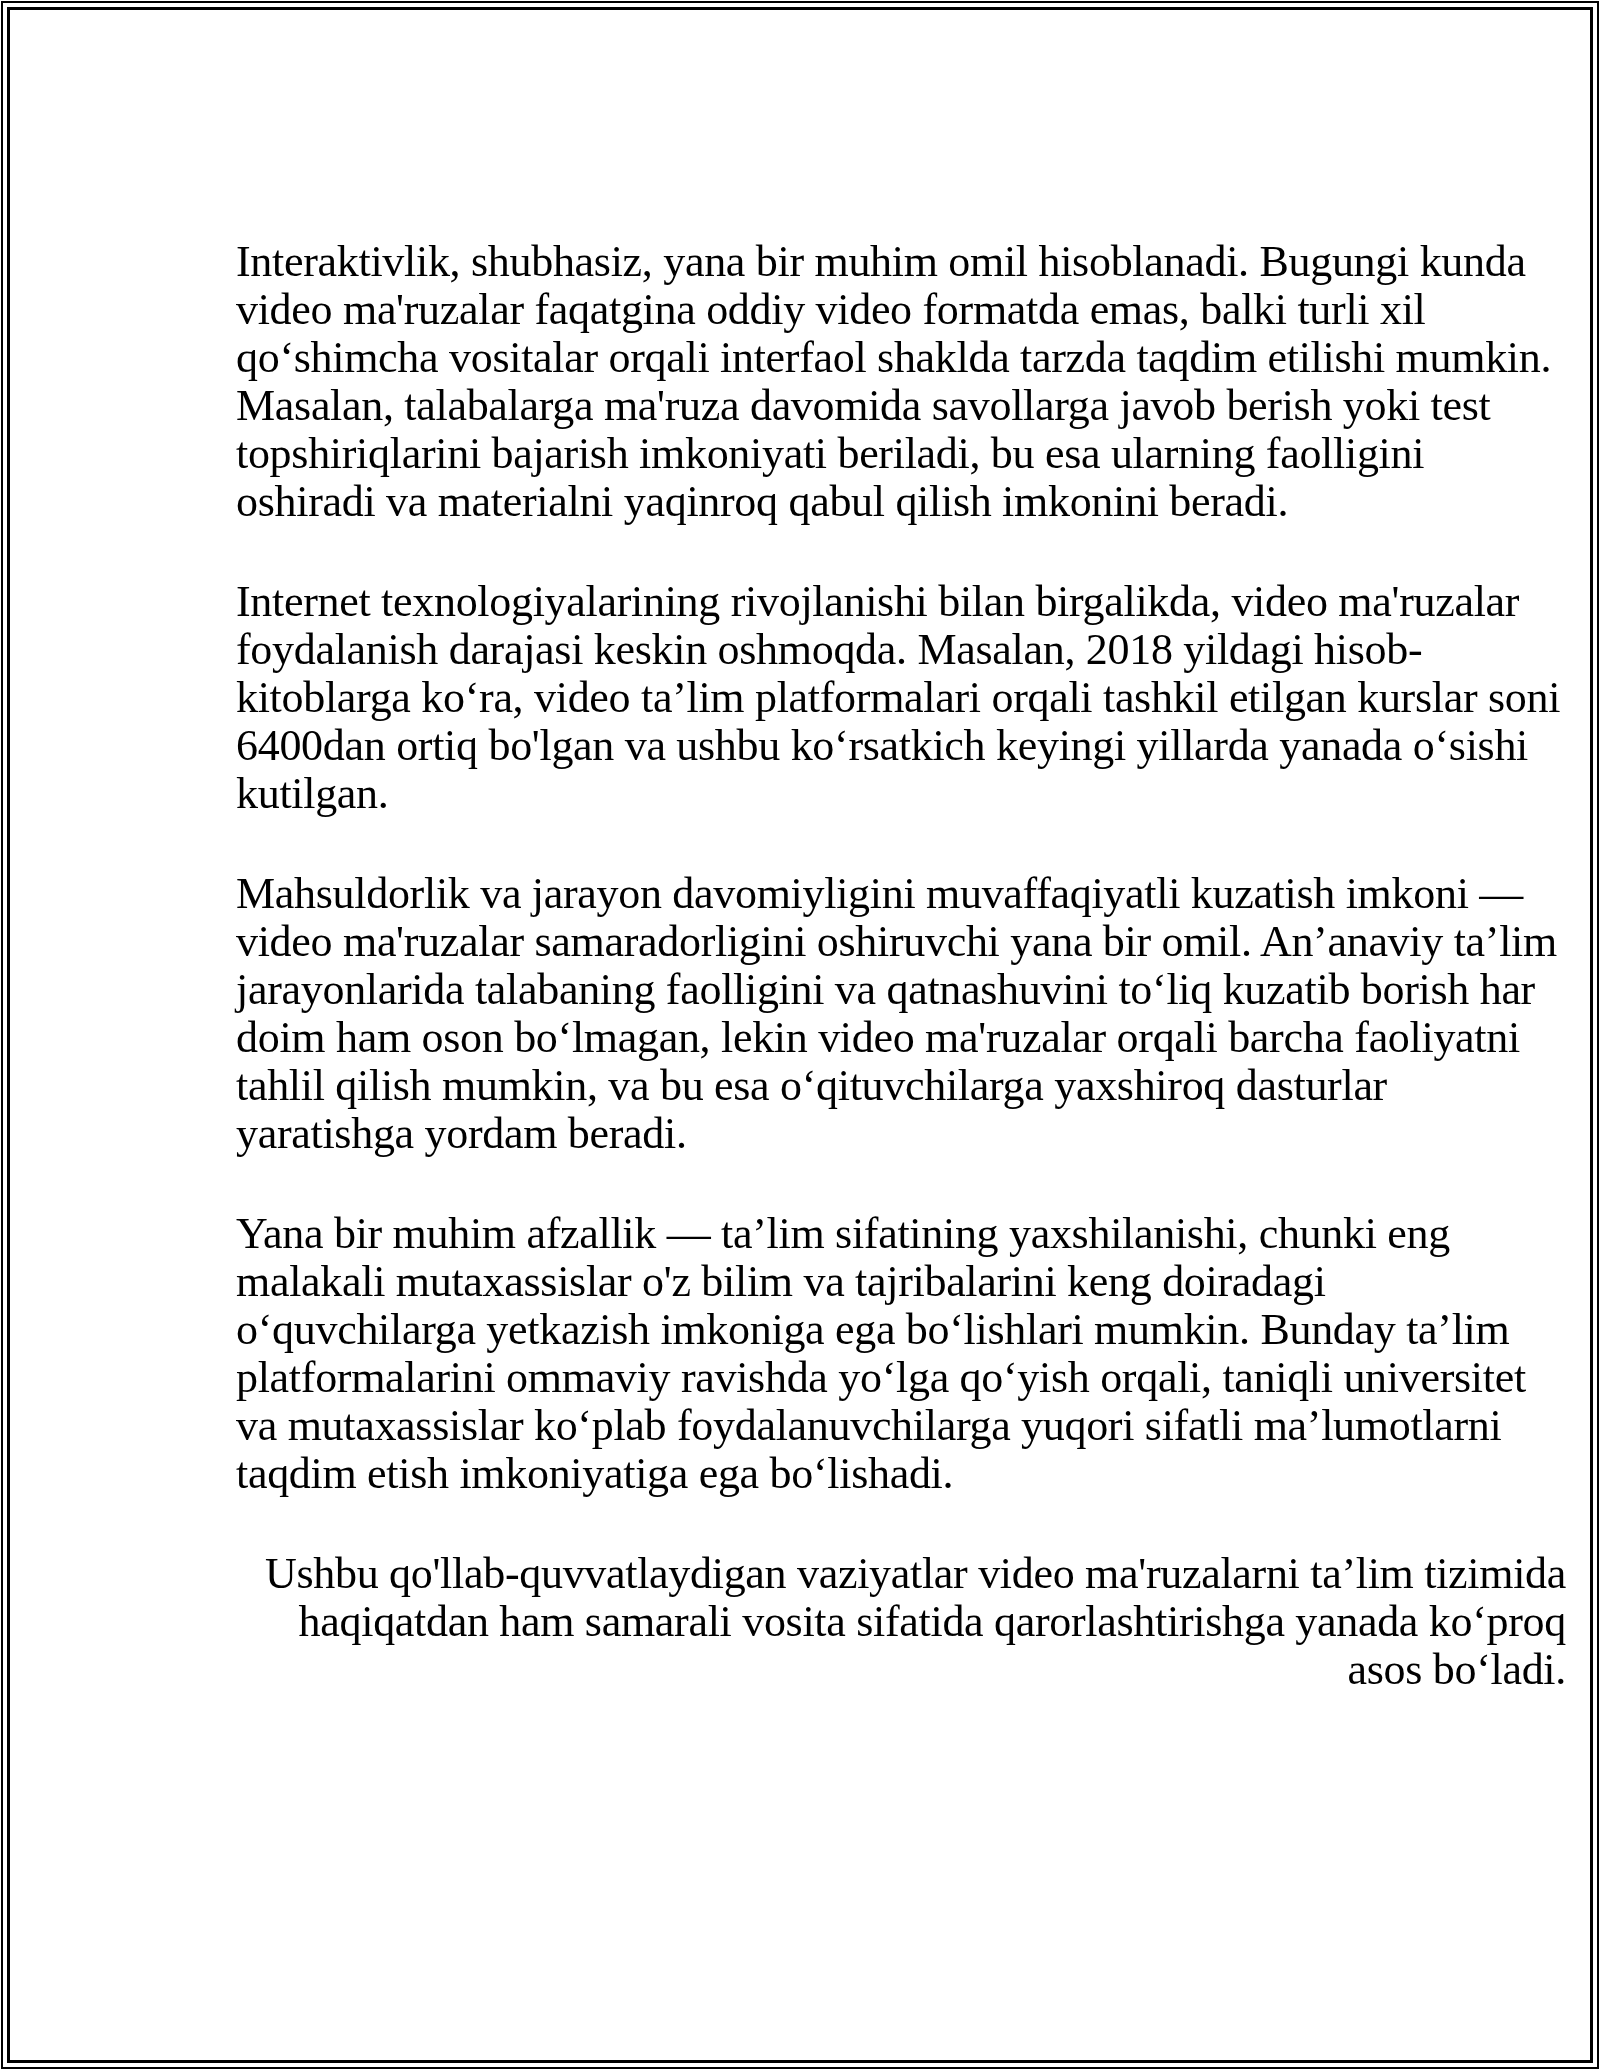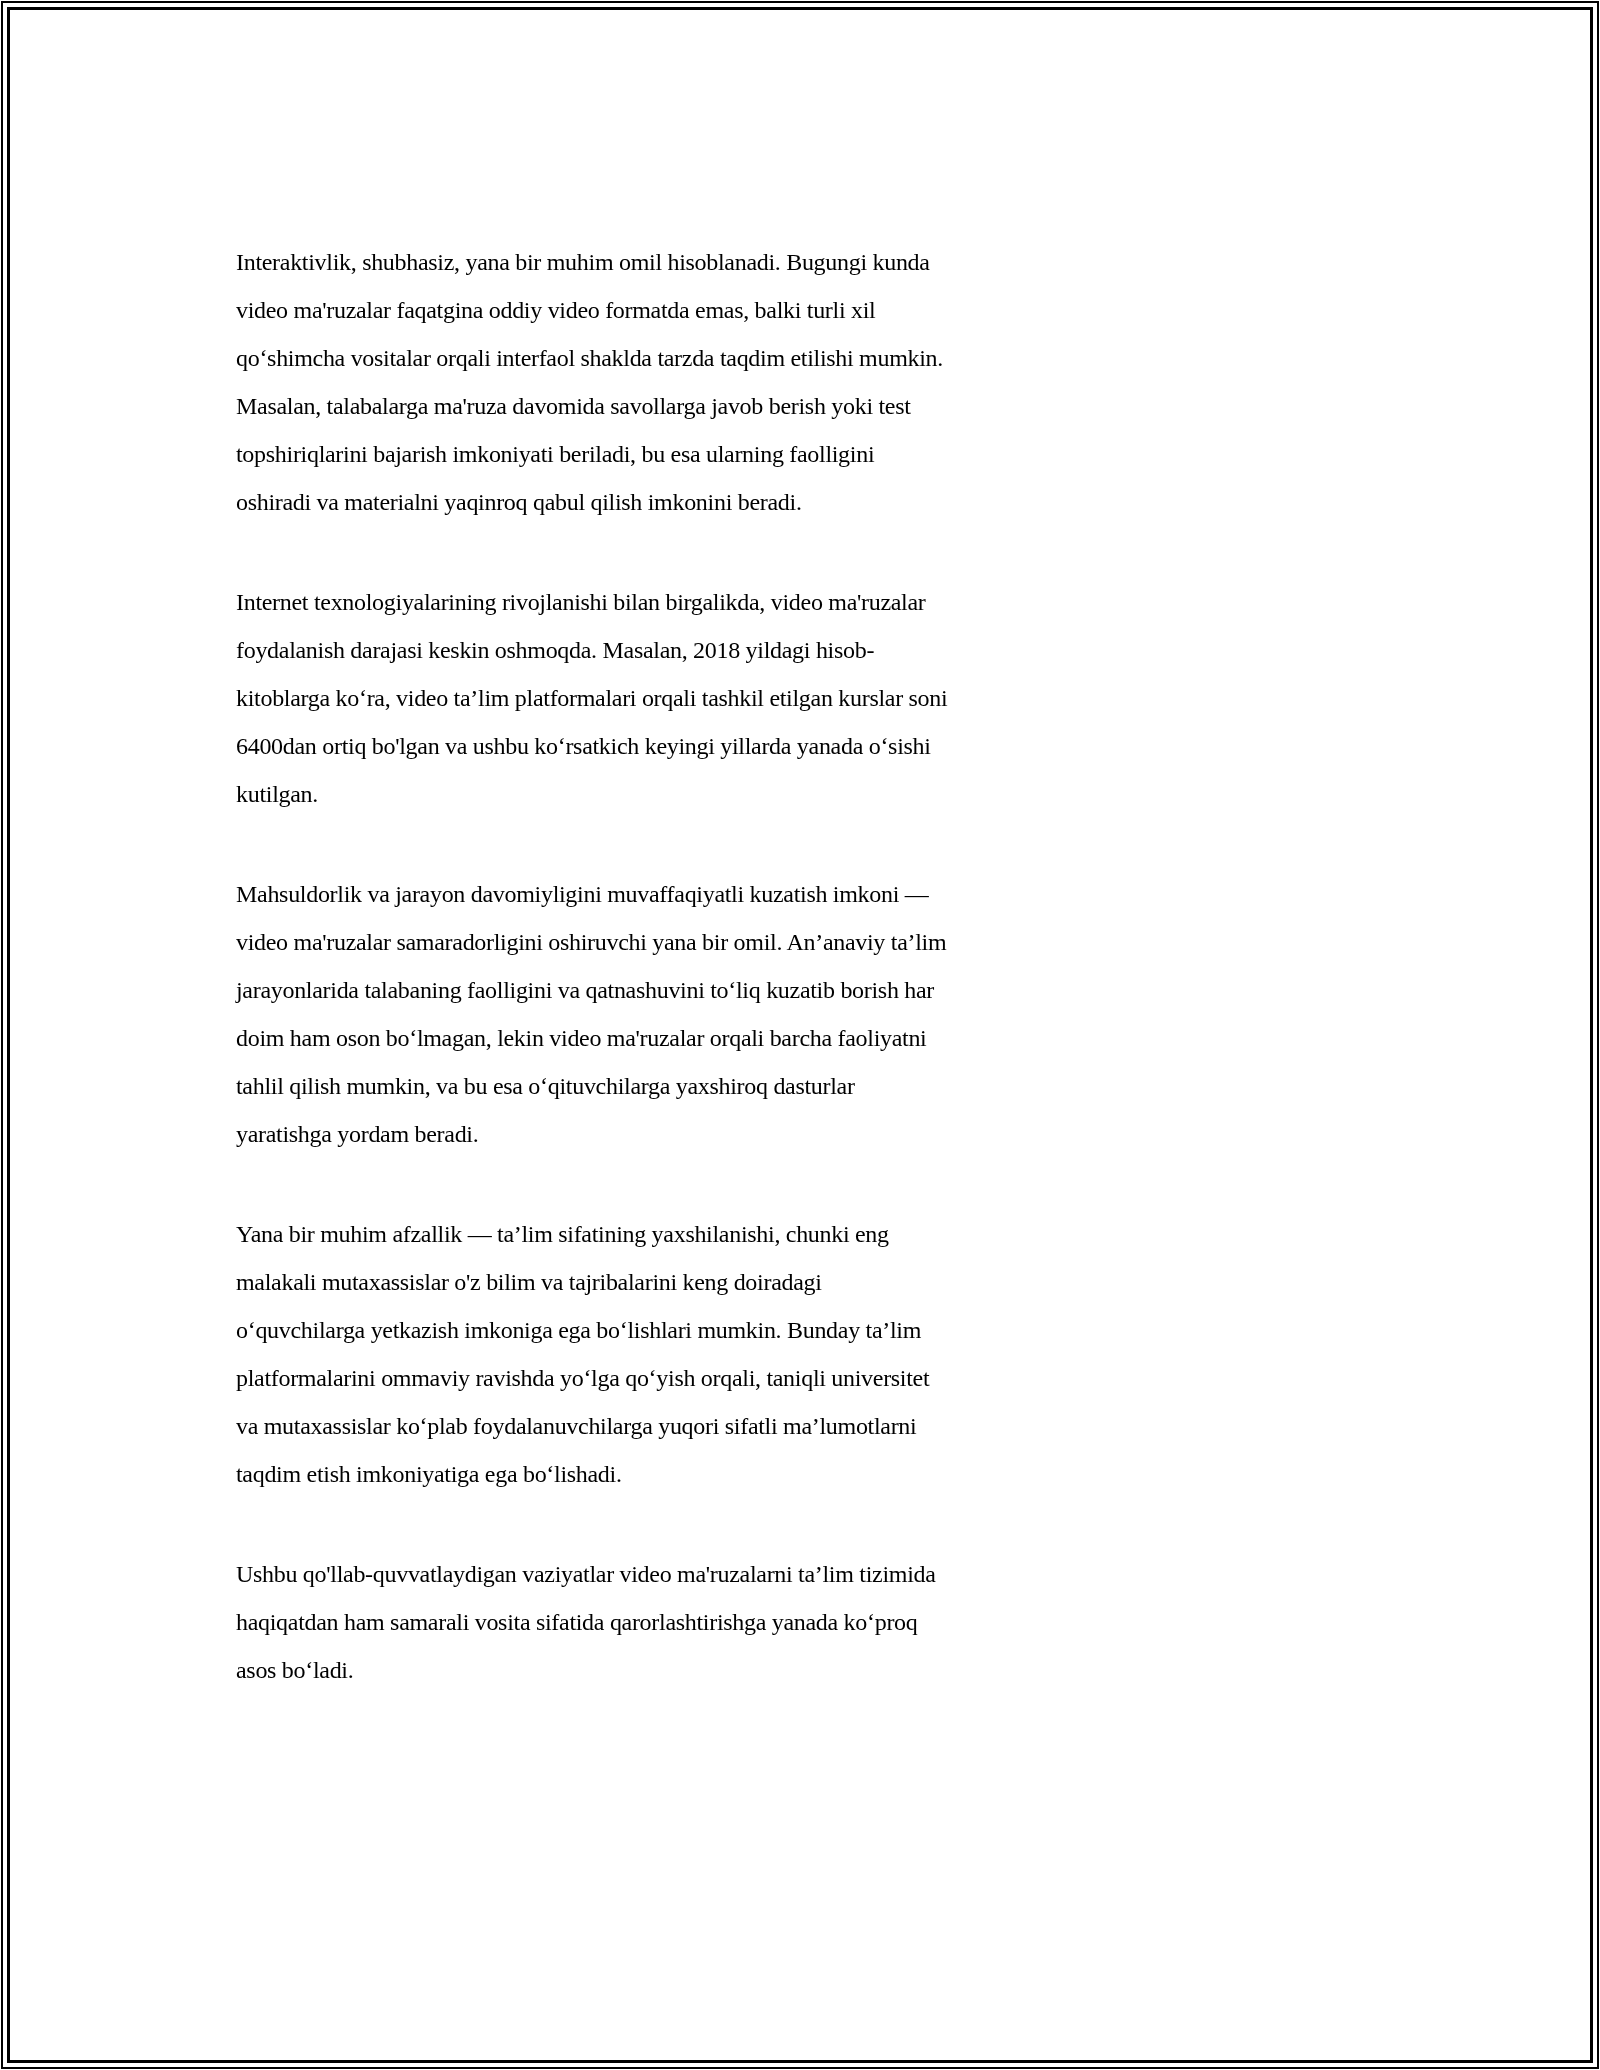--- a/index.html
+++ b/index.html
@@ -29,29 +29,30 @@
     pointer-events: none;
   }
   .content {
     position: absolute;
     left: 236px;
     top: 238px;
     width: 1330px;
   }
   .content p {
     margin: 0 0 52px 0;
-    font-size: 24px;
+    font-size: 44px;
     line-height: 48px;
     letter-spacing: -0.3px;
     white-space: pre-line;
     text-align: left;
     color: #000000;
   }
   .content p:last-child {
     margin-bottom: 0;
+    text-align: right;
   }
 </style>
 </head>
 <body>
 
 <div class="page">
   <div class="frame-outer"></div>
   <div class="frame-inner"></div>
   <div class="content">
     <p>Interaktivlik, shubhasiz, yana bir muhim omil hisoblanadi. Bugungi kunda

